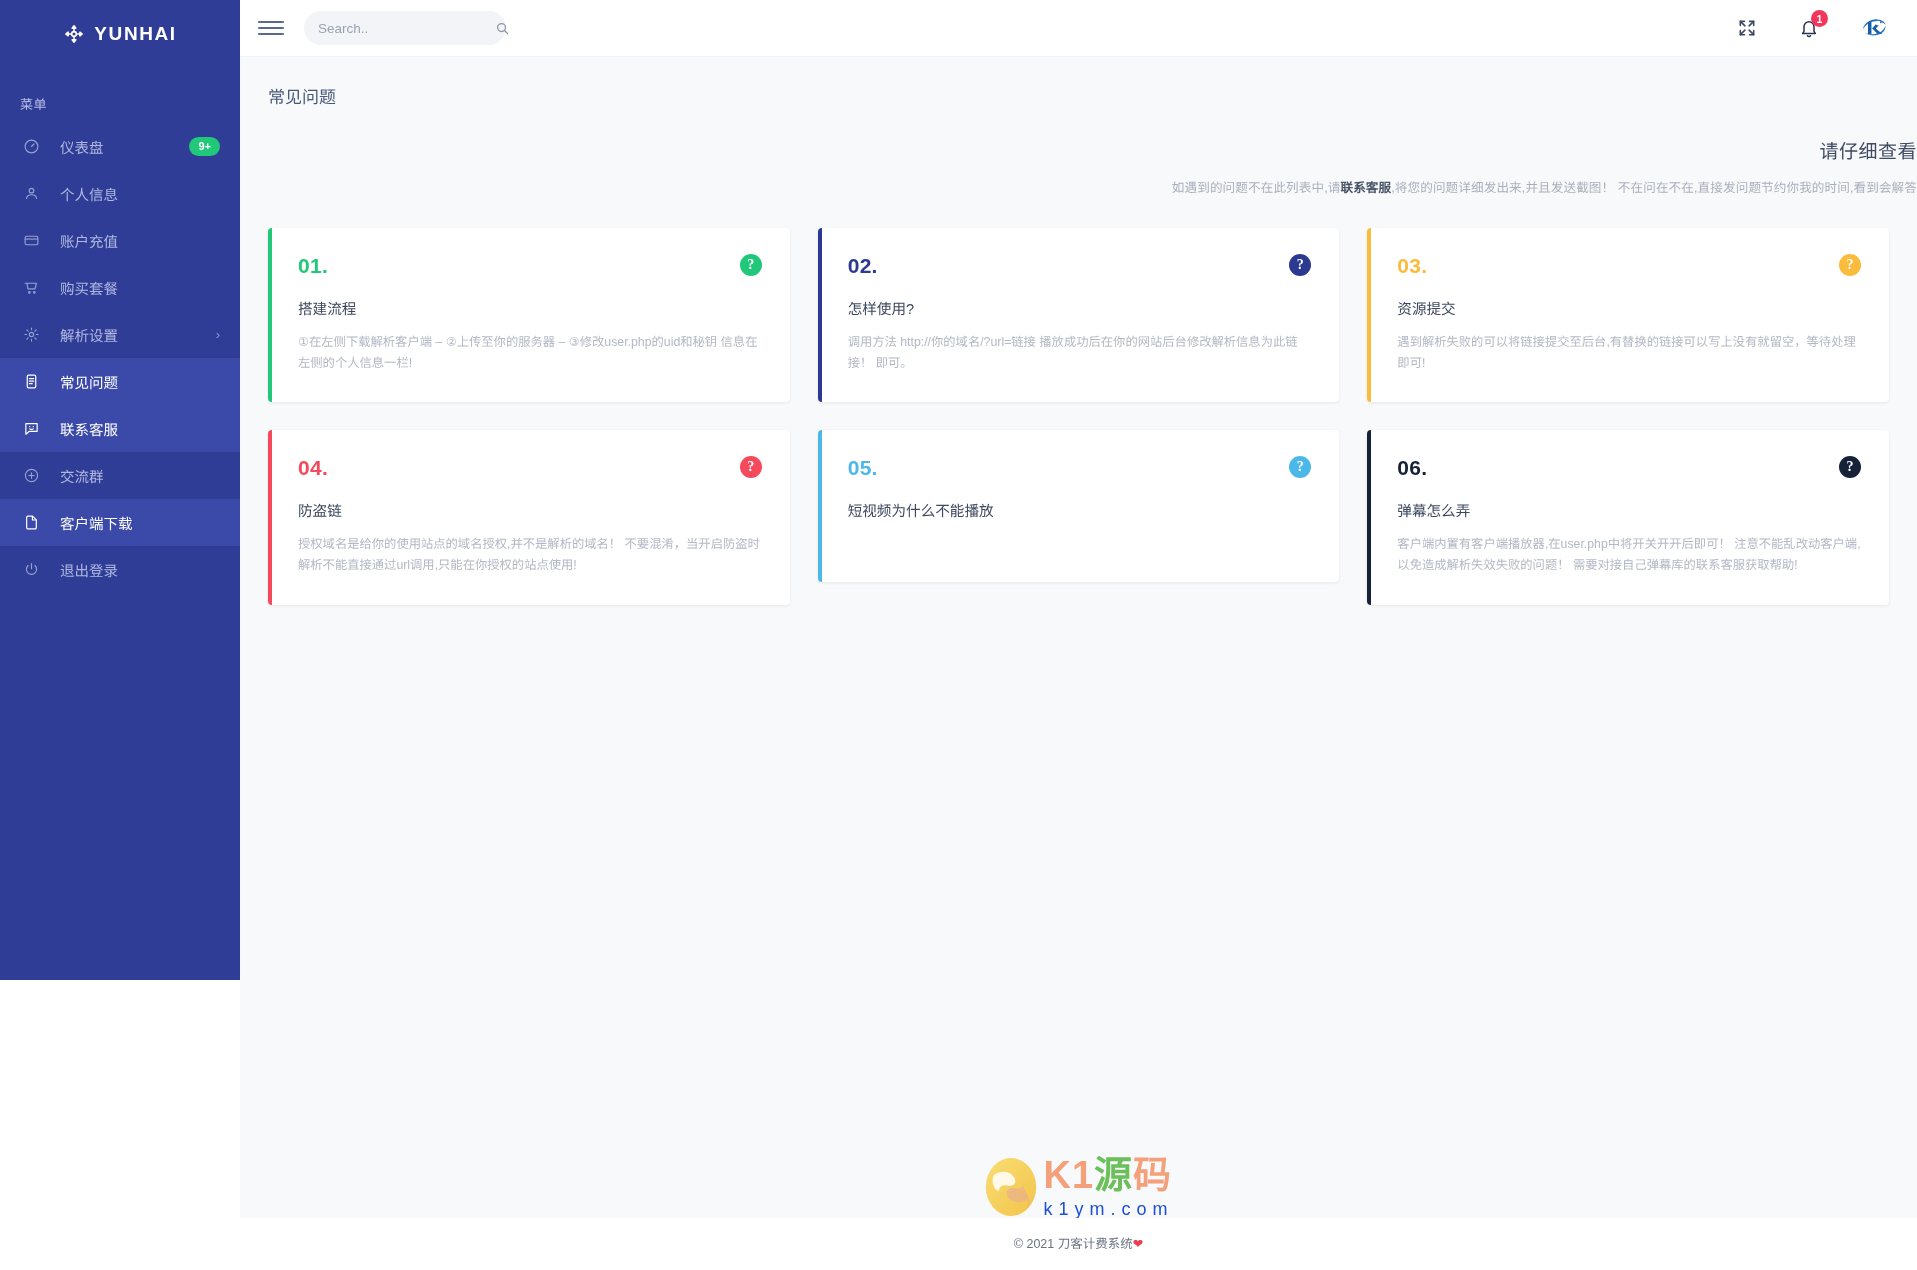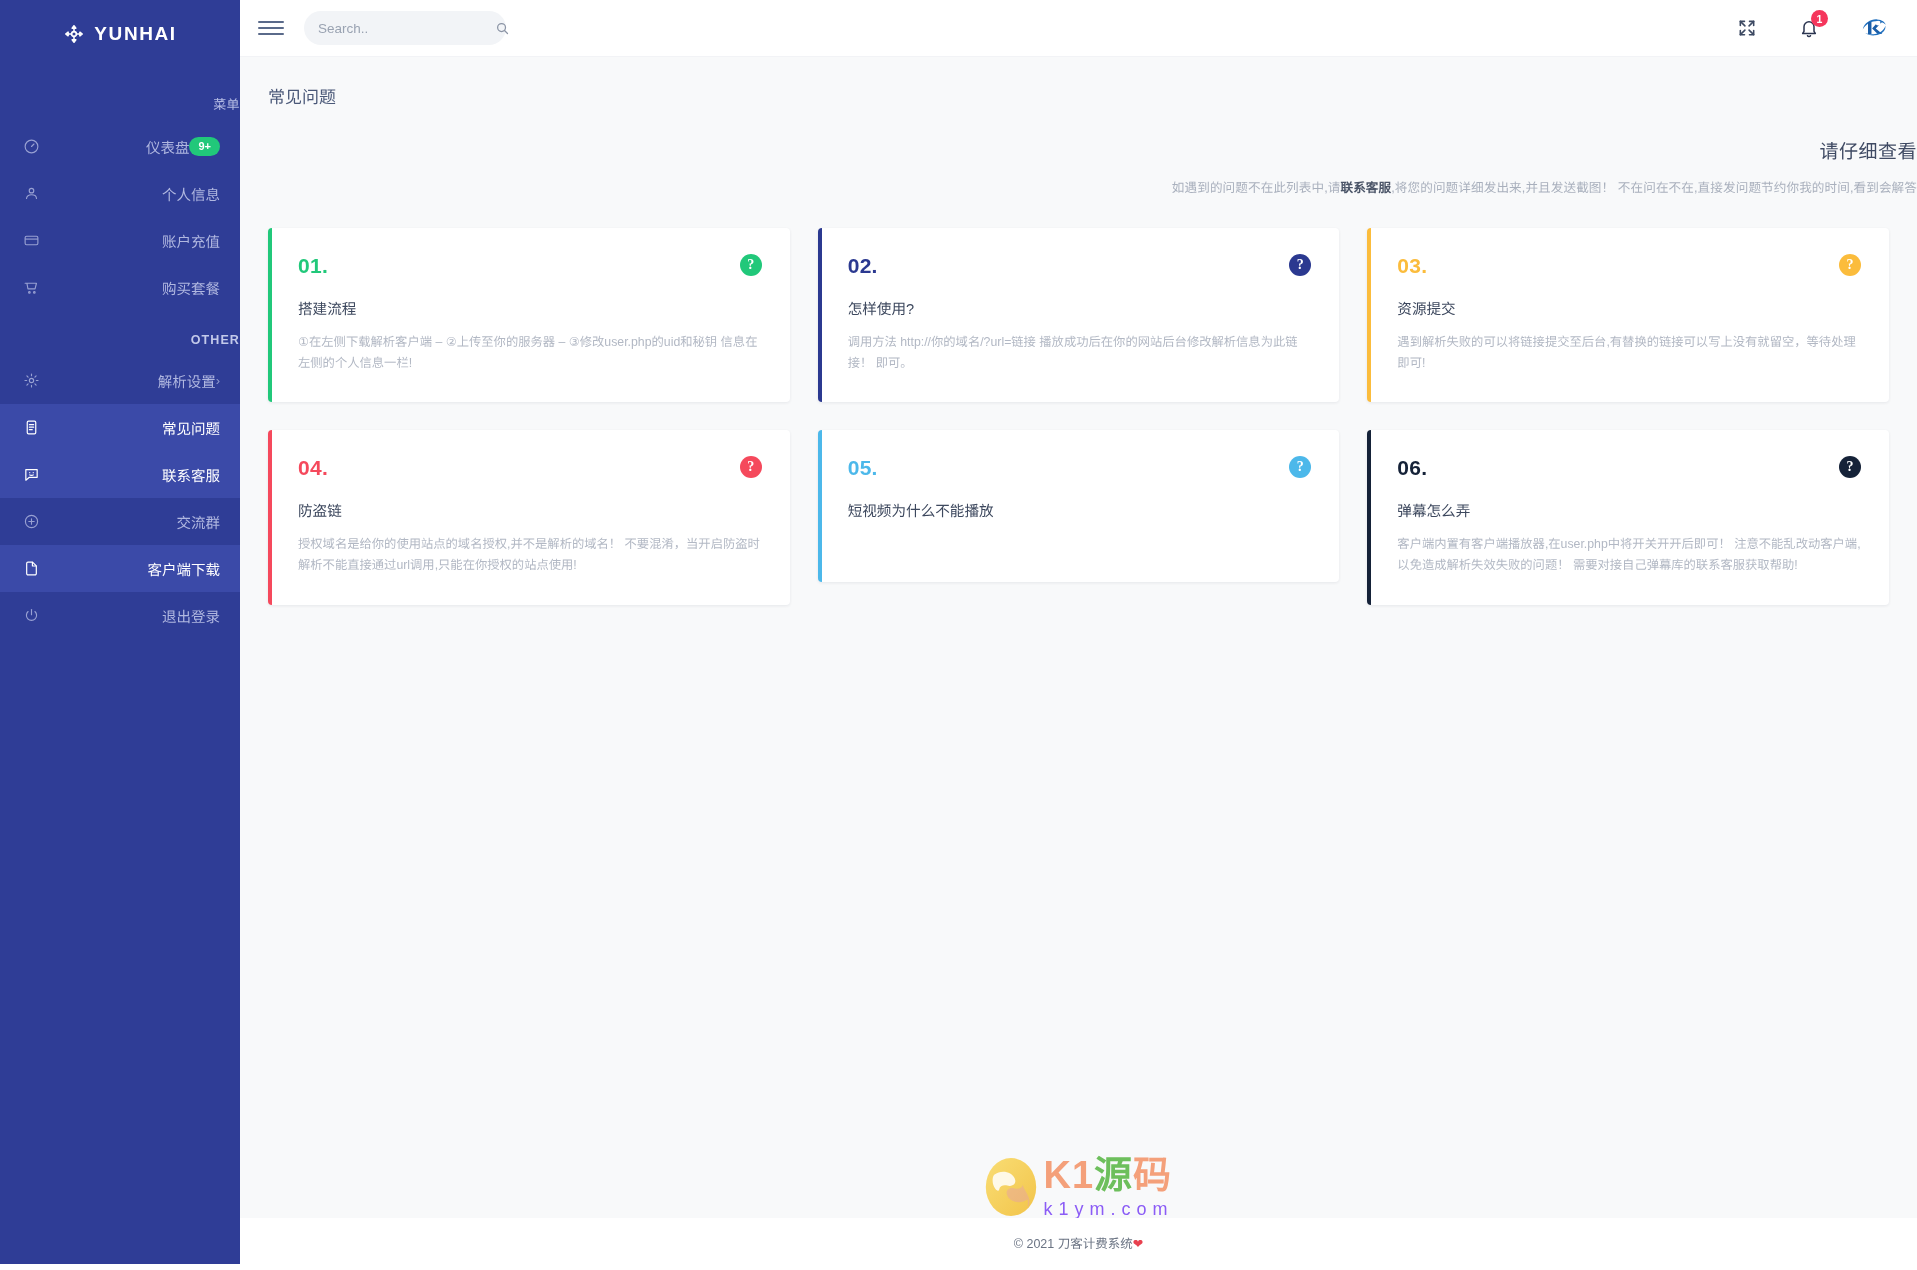--- a/index.html
+++ b/index.html
@@ -7,25 +7,24 @@
   html, body {
     width: 1917px; height: 1270px;
     font-family: "Liberation Sans", "DejaVu Sans", sans-serif;
     background: #ffffff;
     overflow: hidden;
   }
   .app { display: flex; width: 1917px; height: 1270px; position: relative; }
 
   
   .sidebar {
-    width: 240px; flex: 0 0 240px; height: 1264px;
+    width: 240px; flex: 0 0 240px; height: 980px;
     background: #2f3d96;
     position: relative;
     overflow: hidden;
-    text-align: right;
   }
   .brand {
     height: 68px; display: flex; align-items: center; justify-content: center;
     gap: 9px; color: #ffffff;
   }
   .brand-mark { width: 22px; height: 22px; display:block; }
   .brand-text {
     font-size: 19px; font-weight: 700; letter-spacing: 1.6px; color: #fff;
   }
   .menu-section {
@@ -142,21 +141,21 @@
     pointer-events: none;
   }
   .wm-row { display: flex; align-items: center; gap: 4px; }
   .wm-logo { width: 56px; height: 62px; }
   .wm-textwrap { display:flex; flex-direction: column; line-height: 1; }
   .wm-title { font-size: 38px; font-weight: 700; letter-spacing: 1px; }
   .wm-title .k1 { color: #f4a07a; }
   .wm-title .yuan { color: #6dbf5c; }
   .wm-title .ma { color: #f4a07a; }
   .wm-sub {
-    font-size: 18px; color: #8b5cf6; letter-spacing: 6px; margin-top: 6px;
+    font-size: 18px; color: #1d4ed8; letter-spacing: 6px; margin-top: 6px;
     font-family: "Liberation Sans", sans-serif;
   }
   .copyright {
     position: absolute; bottom: 18px; left: 0; right: 0; text-align: center;
     font-size: 12.5px; color: #6a7383;
   }
   .copyright .heart { color: #e8414f; }
 
   
   .content-inner { position:absolute; inset:0 0 52px 0; background:#f8f9fa; overflow:hidden;}
@@ -217,21 +216,20 @@
       <span class="ico">
         <svg viewBox="0 0 24 24" fill="none" stroke="currentColor" stroke-width="1.6" stroke-linecap="round" stroke-linejoin="round">
             <path d="M4 6h15l-2 8H7L5.5 6H3"></path>
             <circle cx="9" cy="19" r="1.1"></circle>
             <circle cx="16" cy="19" r="1.1"></circle>
           </svg>
       </span>
       <span class="lbl">购买套餐</span>
     </div>
 
-    <div class="menu-section other">OTHER</div>
 
     <div class="nav-item">
       <span class="ico">
         <svg viewBox="0 0 24 24" fill="none" stroke="currentColor" stroke-width="1.6">
             <circle cx="12" cy="12" r="3"></circle>
             <path d="M12 2.8v2.4M12 18.8v2.4M21.2 12h-2.4M5.2 12H2.8M18.5 5.5l-1.7 1.7M7.2 16.8l-1.7 1.7M18.5 18.5l-1.7-1.7M7.2 7.2L5.5 5.5" stroke-linecap="round"></path>
           </svg>
       </span>
       <span class="lbl">解析设置</span>
       <span class="chev">›</span>

